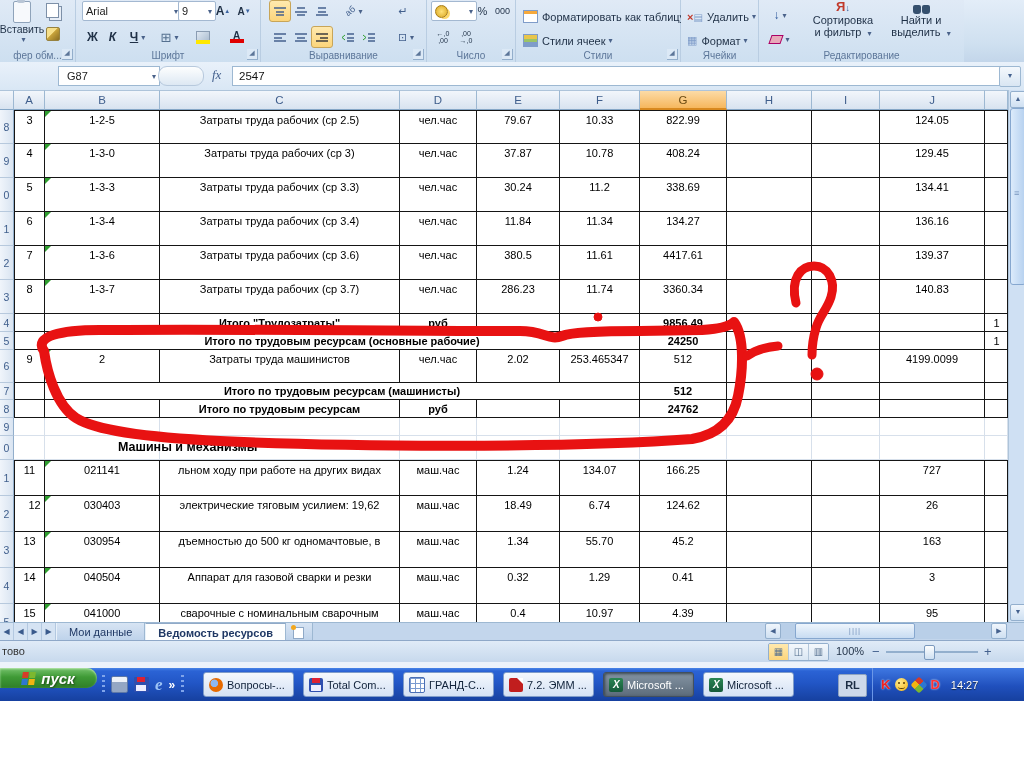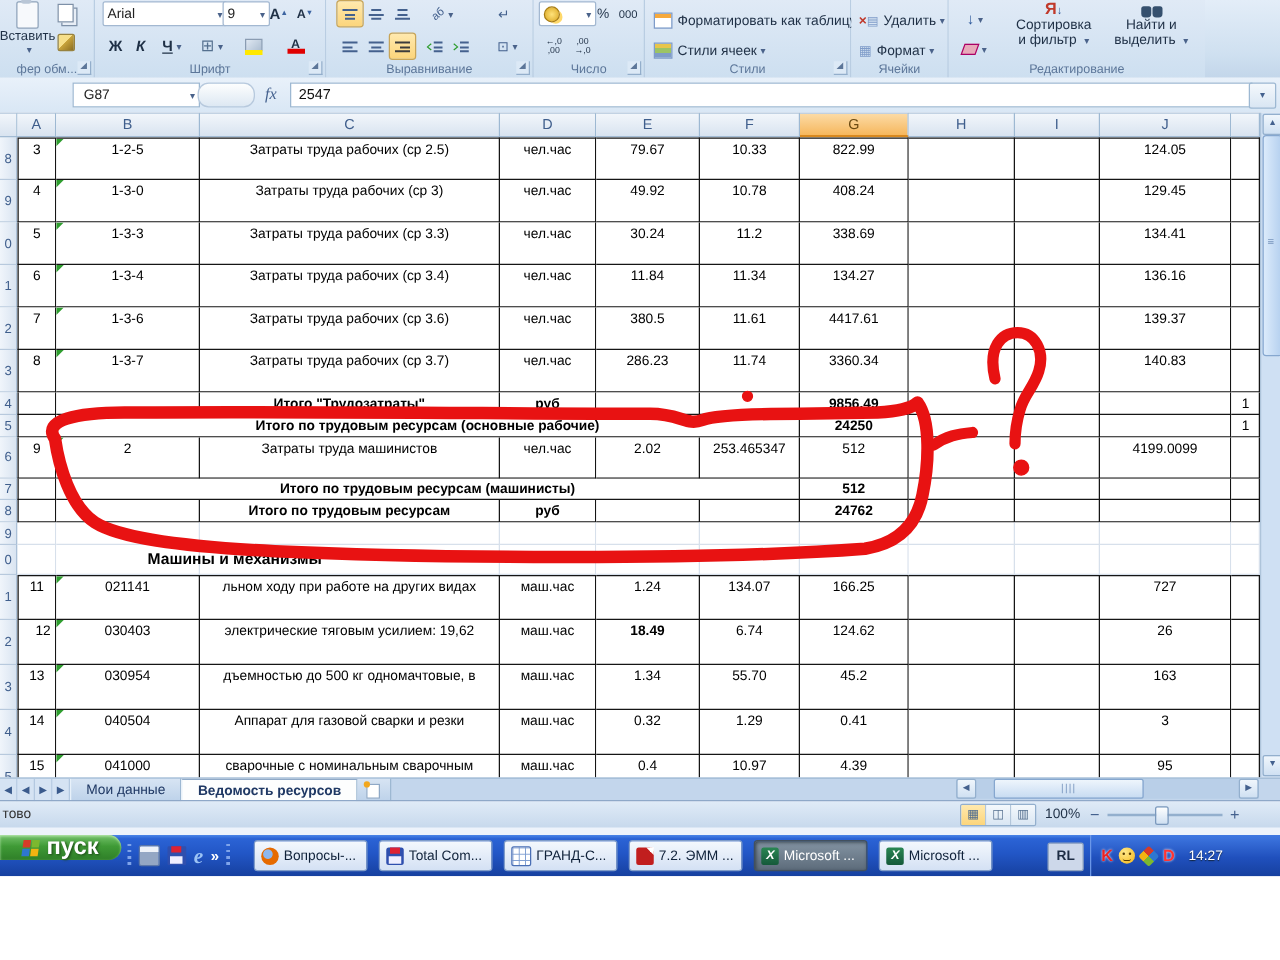--- a/index.html
+++ b/index.html
@@ -108,22 +108,22 @@
   #ztick{position:absolute;left:931px;top:6px;width:1px;height:9px;background:#7b99bd}
   #zthumb{position:absolute;left:924px;top:4px;width:9px;height:13px;background:linear-gradient(#fdfefe,#cfe0f2);
           border:1px solid #7b99bd;border-radius:2px}
   #zplus{position:absolute;left:984px;top:3px;font-size:13px;color:#44618e}
   #gap{position:absolute;left:0;top:662px;width:1024px;height:6px;background:#edf3fb}
   
   #taskbar{position:absolute;left:0;top:668px;width:1024px;height:33px;
            background:linear-gradient(#4a85e8 0%,#2b63d5 9%,#2256c6 45%,#16409f 100%)}
   #startbtn{position:absolute;left:0;top:0;height:20px;width:97px;border-radius:0 14px 14px 0;
             background:linear-gradient(#74c26b,#3f9a36 45%,#2f7f28);box-shadow:inset 0 1px 2px #b8e7ae;
-            display:flex;align-items:center;justify-content:center;color:#fff;font-weight:bold;font-size:19px;
-            text-shadow:1px 1px 2px #1c4a17}
+            display:flex;align-items:center;justify-content:center;color:#fff;font-weight:bold;font-size:15px;
+            font-style:italic;text-shadow:1px 1px 2px #1c4a17}
   .flag{display:grid;grid-template-columns:6px 6px;grid-template-rows:6px 6px;gap:1px;margin-right:6px;transform:skewX(-8deg)}
   .flag i{display:block}
   #ql{position:absolute;left:102px;top:5px;height:23px;display:flex;align-items:center;gap:6px}
   .tsep{width:3px;height:20px;background:repeating-linear-gradient(180deg,#7fa4ea 0 2px,transparent 2px 5px)}
   .qlic{width:15px;height:15px}
   .ql-calc{background:linear-gradient(#eef2f8 30%,#94a7c4 31%);border:1px solid #5d78a8;border-radius:2px}
   .ql-tc{background:#2f4fae;position:relative;border-radius:1px}
   .ql-tc::before{content:"";position:absolute;left:3px;top:0;width:8px;height:5px;background:#d23}
   .ql-tc::after{content:"";position:absolute;left:2px;bottom:1px;width:10px;height:6px;background:#eef}
   .ql-ie{color:#9cc3f5;font-family:"Liberation Serif","DejaVu Serif",serif;font-size:17px;font-style:italic;font-weight:bold;line-height:15px}
@@ -480,21 +480,21 @@
             <span>1-3-0</span>
             <i class="gt"></i>
           </div>
           <div class="c tb top" style="width: 240px;">
             <span>Затраты труда рабочих (ср 3)</span>
           </div>
           <div class="c tb top" style="width: 77px;">
             <span>чел.час</span>
           </div>
           <div class="c tb top" style="width: 83px;">
-            <span>49.92</span>
+            <span>37.87</span>
           </div>
           <div class="c tb top" style="width: 80px;">
             <span>10.78</span>
           </div>
           <div class="c tb top" style="width: 87px;">
             <span>408.24</span>
           </div>
           <div class="c tb" style="width: 85px;"></div>
           <div class="c tb" style="width: 68px;"></div>
           <div class="c tb top" style="width: 105px;">
@@ -823,21 +823,21 @@
           <div class="c tb top" style="width: 115px;">
             <span>030403</span>
             <i class="gt"></i>
           </div>
           <div class="c tb top" style="width: 240px;">
             <span>электрические тяговым усилием: 19,62</span>
           </div>
           <div class="c tb top" style="width: 77px;">
             <span>маш.час</span>
           </div>
-          <div class="c tb top" style="width: 83px; font-weight: bold;">
+          <div class="c tb top" style="width: 83px;">
             <span>18.49</span>
           </div>
           <div class="c tb top" style="width: 80px;">
             <span>6.74</span>
           </div>
           <div class="c tb top" style="width: 87px;">
             <span>124.62</span>
           </div>
           <div class="c tb" style="width: 85px;"></div>
           <div class="c tb" style="width: 68px;"></div>

